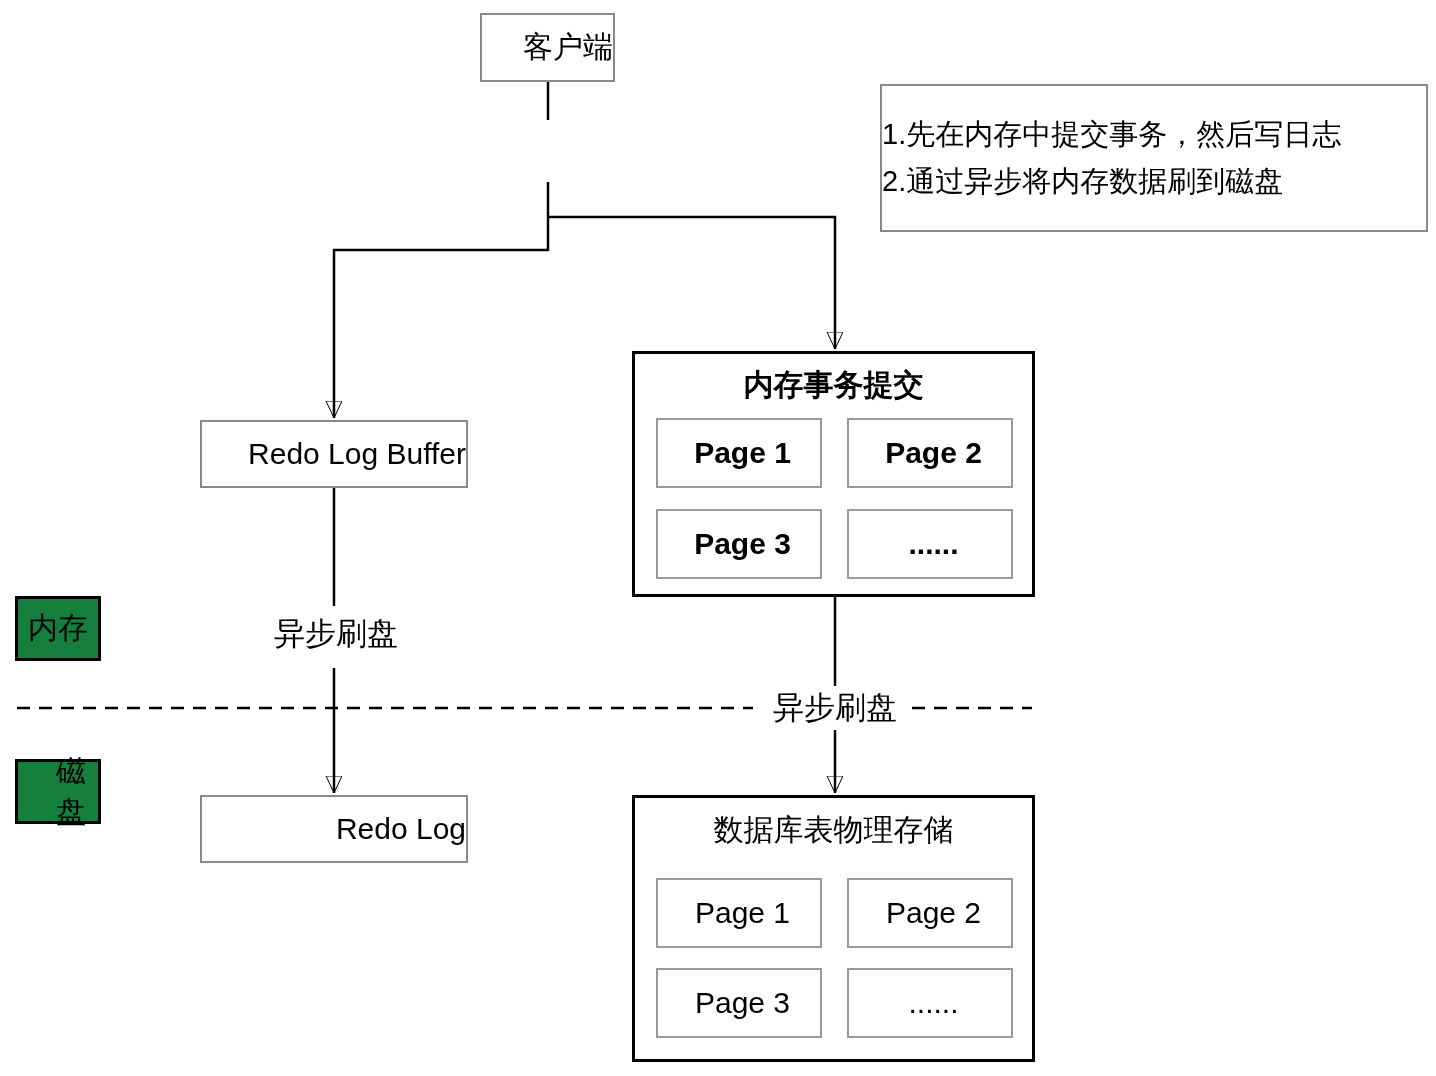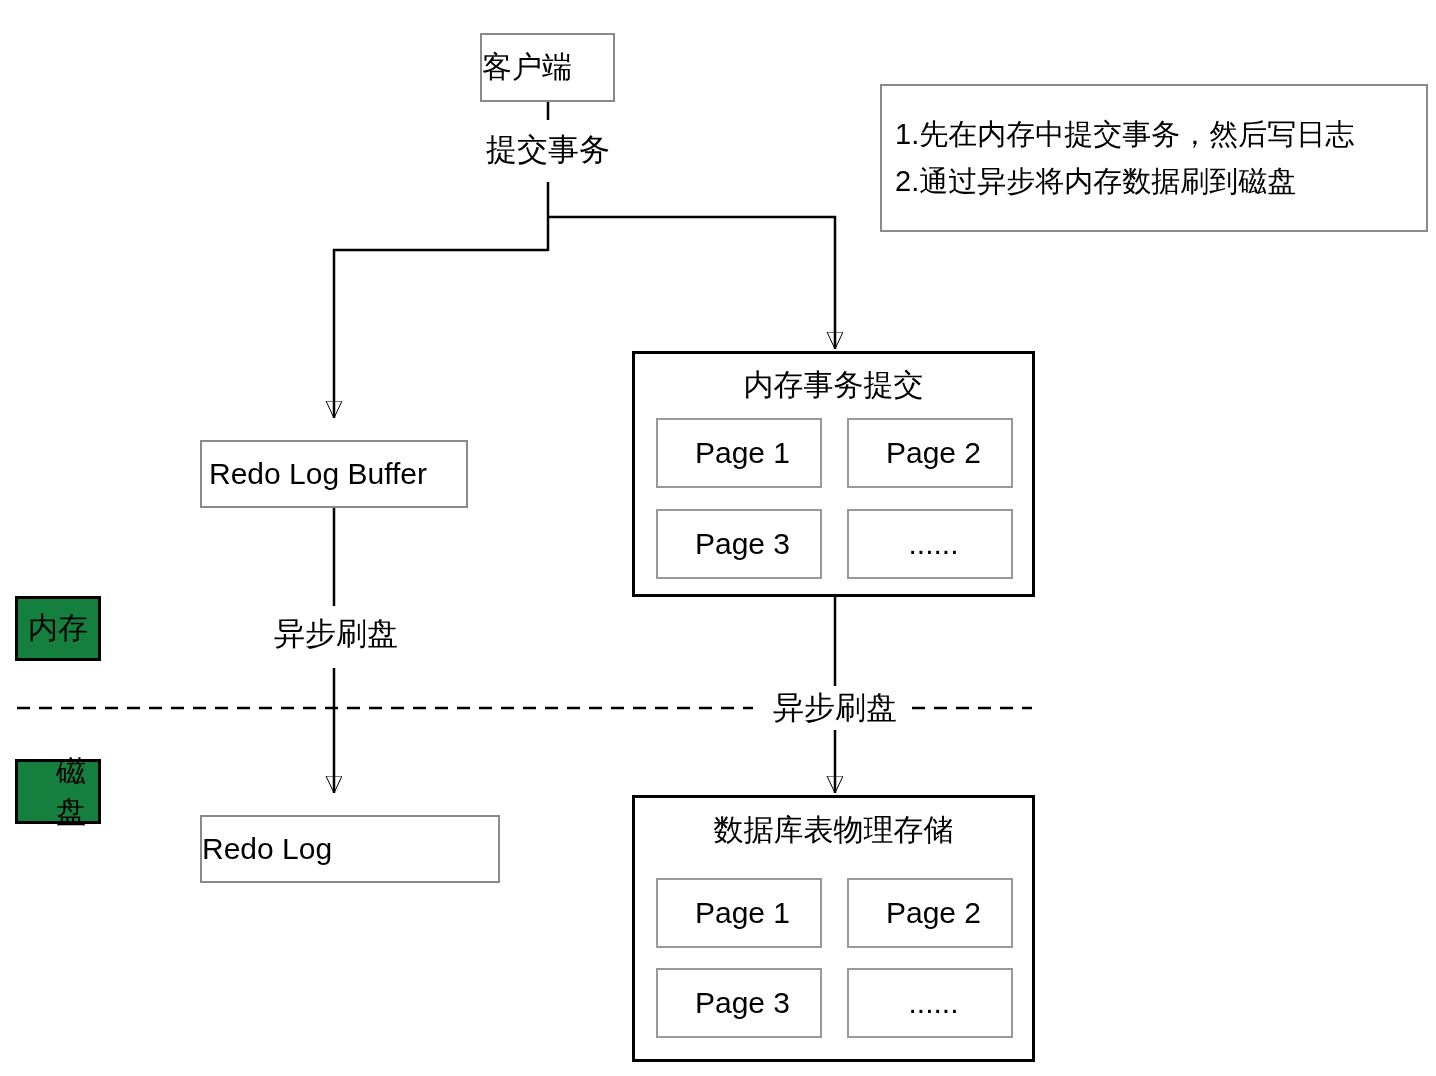--- a/index.html
+++ b/index.html
@@ -14,23 +14,22 @@
   }
   .abs { position: absolute; box-sizing: border-box; }
   .wires { position: absolute; left: 0; top: 0; pointer-events: none; }
   .wires path { fill: none; stroke: #000000; }
   .line  { stroke-width: 2.5px; }
   .dash  { stroke-width: 2.5px; stroke-dasharray: 13 9; }
 
   .box {
     border: 2px solid #8a8a8a;
     background: #ffffff;
-    display: flex; align-items: center; justify-content: flex-start;
+    display: flex; align-items: center; justify-content: flex-end;
     font-size: 30px;
-    margin-top: 20px;
   }
   .outer {
     border: 3px solid #000000;
     background: #ffffff;
   }
   .outer-title {
     position: absolute; left: 0; right: 0;
     text-align: center;
     font-size: 30px;
   }
@@ -52,21 +51,20 @@
   }
   .flowlabel {
     display: flex; align-items: center; justify-content: center;
     font-size: 31px;
     white-space: nowrap;
   }
   .note {
     border: 2px solid #8a8a8a;
     background: #ffffff;
     display: flex; flex-direction: column; justify-content: center;
-    padding-left: 13px;
     font-size: 29px;
     line-height: 47px;
     white-space: nowrap;
   }
 </style>
 </head>
 <body>
 
 <div class="stage">
 
@@ -89,34 +87,31 @@
     <path class="line" d="M835,730 L835,793" marker-end="url(#arrow)"></path>
 
     <path class="dash" d="M17,708 L753,708"></path>
     <path class="dash" d="M912,708 L1032,708"></path>
   </svg>
 
   <div class="abs box" style="left:480px; top:13px; width:135px; height:69px;">
     <span>客户端</span>
   </div>
 
-  <div class="abs flowlabel" style="left:448px; top:130px; width:200px; height:40px;">
-    <span>提交事务</span>
-  </div>
 
   <div class="abs note" style="left:880px; top:84px; width:548px; height:148px;">
     <div>1.先在内存中提交事务，然后写日志</div>
     <div>2.通过异步将内存数据刷到磁盘</div>
   </div>
 
   <div class="abs box" style="left:200px; top:420px; width:268px; height:68px;padding-left:7px;">
     <span>Redo Log Buffer</span>
   </div>
 
-  <div class="abs outer" style="left:632px; top:351px; width:403px; height:246px;">
+  <div class="abs outer" style="left:632px; top:351px; width:403px; height:246px;font-weight:bold;">
     <div class="outer-title" style="top:11px;">内存事务提交</div>
     <div class="cell" style="left:21px; top:64px;">
       <span>Page 1</span>
     </div>
     <div class="cell" style="left:212px; top:64px;">
       <span>Page 2</span>
     </div>
     <div class="cell" style="left:21px; top:155px;">
       <span>Page 3</span>
     </div>
@@ -134,21 +129,21 @@
   </div>
 
   <div class="abs flowlabel" style="left:735px; top:688px; width:200px; height:40px;">
     <span>异步刷盘</span>
   </div>
 
   <div class="abs zone" style="left:15px; top:759px; width:86px; height:65px;padding-left:38px;">
     <span>磁盘</span>
   </div>
 
-  <div class="abs box" style="left:200px; top:795px; width:300px; height:68px;">
+  <div class="abs box" style="left:200px; top:795px; width:268px; height:68px;">
     <span>Redo Log</span>
   </div>
 
   <div class="abs outer" style="left:632px; top:795px; width:403px; height:267px;">
     <div class="outer-title" style="top:12px;">数据库表物理存储</div>
     <div class="cell" style="left:21px; top:80px;">
       <span>Page 1</span>
     </div>
     <div class="cell" style="left:212px; top:80px;">
       <span>Page 2</span>

